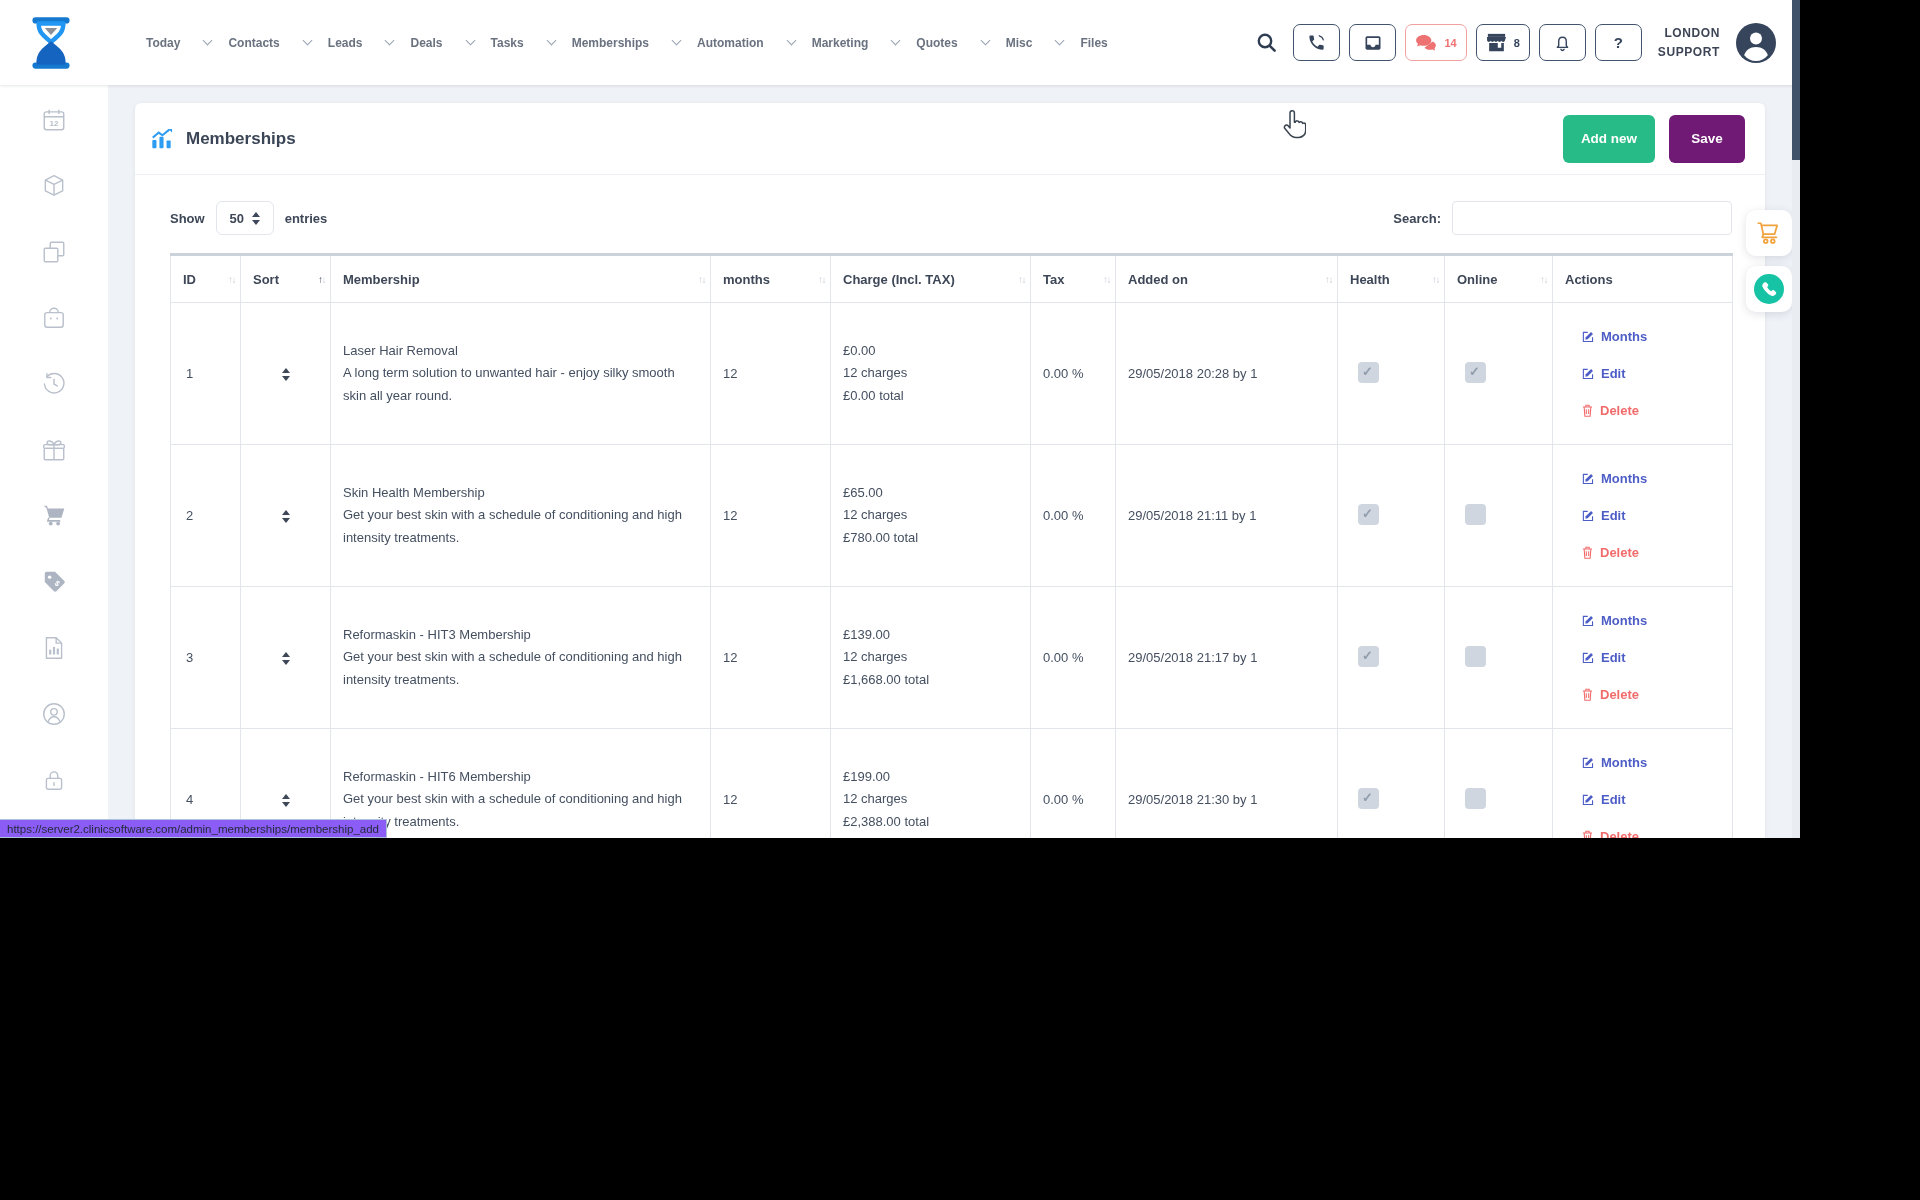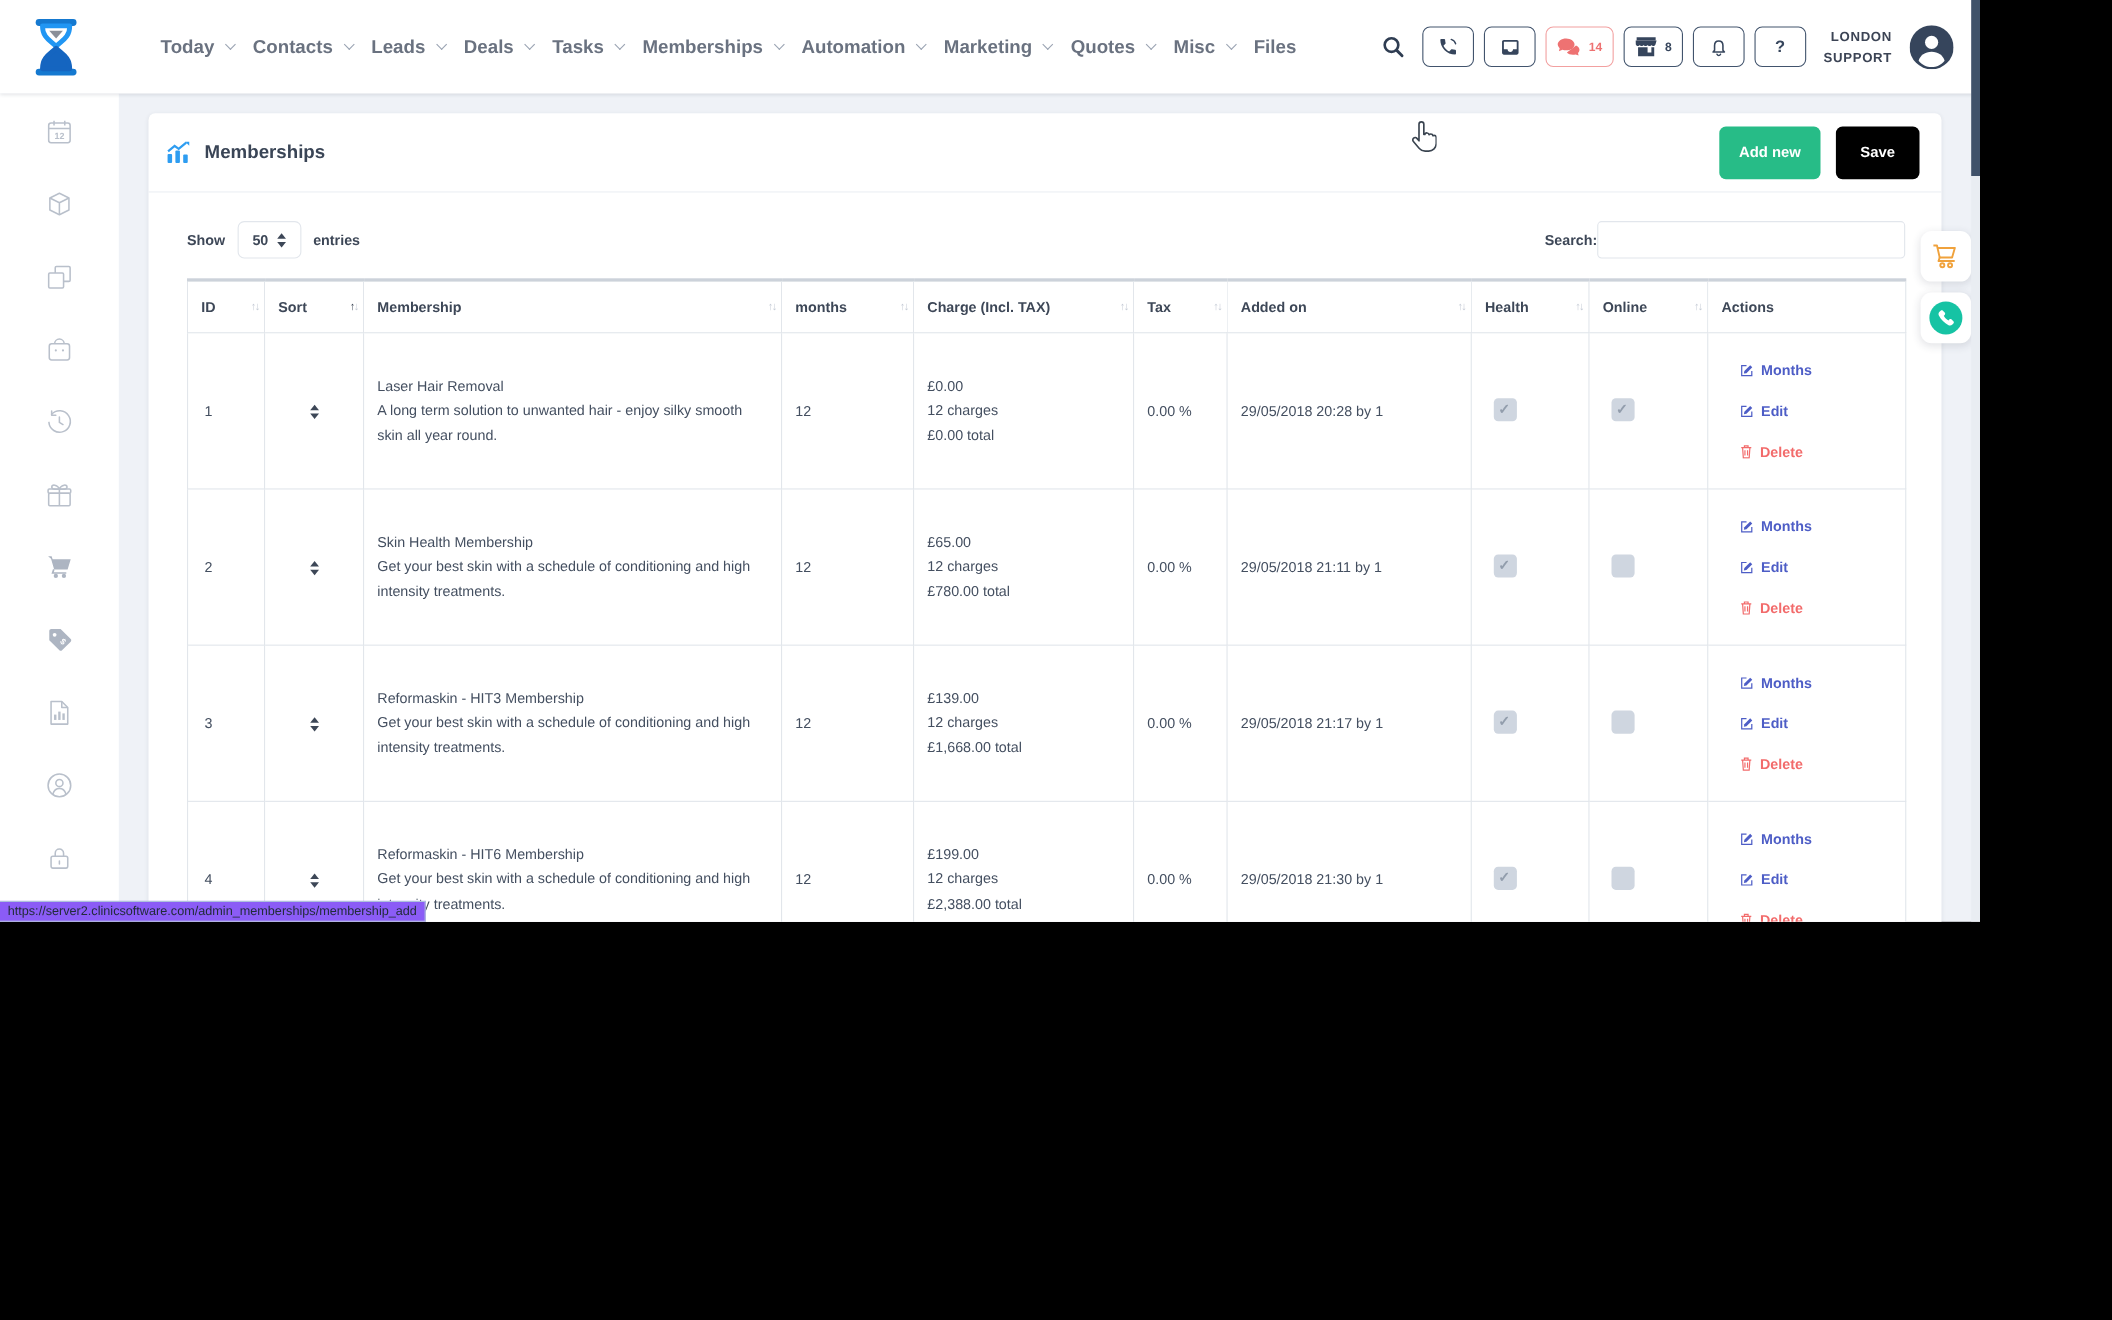--- a/index.html
+++ b/index.html
@@ -5,21 +5,21 @@
   *{margin:0;padding:0;box-sizing:border-box}
   html,body{width:1920px;height:1200px;background:#000;overflow:hidden}
   body{font-family:"Liberation Sans",sans-serif;position:relative}
   .viewport{position:absolute;left:0;top:0;width:1800px;height:838px;background:#eff2f7;overflow:hidden}
 
   
   .topbar{position:absolute;left:0;top:0;width:1800px;height:85px;background:#fff;
     box-shadow:0 1px 3px rgba(40,50,70,.12);display:flex;align-items:center;z-index:6}
   .logo{margin-left:28px;display:flex;align-items:center}
   .nav{display:flex;gap:17px;margin-left:72px;align-items:center}
-  .nav-item{font-size:17px;font-weight:700;color:#6a7280;display:flex;align-items:center;gap:11px;cursor:pointer;white-space:nowrap}
+  .nav-item{font-size:12px;font-weight:700;color:#6a7280;display:flex;align-items:center;gap:24px;cursor:pointer;white-space:nowrap}
   .chev{width:7px;height:7px;border-right:1.7px solid #9aa3b2;border-bottom:1.7px solid #9aa3b2;
     transform:rotate(45deg);margin-top:-4px;display:inline-block}
   .top-actions{margin-left:auto;display:flex;align-items:center;gap:9px;padding-right:24px}
   .search-glyph{margin-right:6px;cursor:pointer;display:flex}
   .icon-btn{min-width:47px;height:37px;border:1.7px solid #42546d;border-radius:7px;background:#fff;
     display:flex;align-items:center;justify-content:center;gap:7px;padding:0 9px;cursor:pointer}
   .icon-btn.red{border-color:#f2a0a0}
   .badge-num{font-size:11px;font-weight:700;color:#36455c}
   .icon-btn.red .badge-num{color:#ee7272}
   .account{font-size:12px;font-weight:700;color:#3c4455;letter-spacing:.6px;text-align:right;line-height:1.55;margin:0 7px}
@@ -32,27 +32,27 @@
 
   
   .card{position:absolute;left:135px;top:103px;width:1630px;height:960px;background:#fff;border-radius:6px;
     box-shadow:0 1px 4px rgba(40,50,70,.08);z-index:3}
   .card-head{height:72px;display:flex;align-items:center;padding:0 20px 0 15px;border-bottom:1px solid #eceff3}
   .page-title{font-size:17px;font-weight:700;color:#3a4556;margin-left:13px}
   .head-btns{margin-left:auto;display:flex;gap:14px}
   .btn{height:48px;border-radius:6px;color:#fff;font-weight:700;font-size:13.5px;display:flex;
     align-items:center;justify-content:center;border:none;cursor:pointer}
   .btn-green{background:#27bc87;width:92px}
-  .btn-navy{background:#000000;width:76px}
+  .btn-navy{background:#701a75;width:76px}
 
   .controls{display:flex;align-items:center;padding:26px 33px 18px 35px}
   .ctl-label{font-size:13px;font-weight:700;color:#3d4757}
   .page-size{width:58px;height:34px;border:1px solid #e2e6ec;border-radius:6px;display:flex;align-items:center;
     justify-content:center;gap:8px;margin:0 11px;cursor:pointer;font-size:13px;font-weight:700;color:#3d4757;background:#fff}
-  .search-wrap{margin-left:auto;display:flex;align-items:center;}
+  .search-wrap{margin-left:auto;display:flex;align-items:center;gap:11px}
   .search-input{width:280px;height:34px;border:1px solid #e2e6ec;border-radius:4px;background:#fff;outline:none;
     padding:0 10px;font-size:13px;color:#3d4757}
 
   
   .tbl-wrap{padding:0 48px 0 35px}
   table{border-collapse:collapse;table-layout:fixed;width:1562px}
   th,td{border:1px solid #e2e6eb;background:#fff}
   thead th{border-top:3px solid #ccd2da;height:48px;font-size:13px;font-weight:700;color:#3d4757;
     text-align:left;padding:0 12px;position:relative}
   .th-sort{position:absolute;right:5px;top:50%;transform:translateY(-50%);font-size:10px;color:#c6ccd6;

